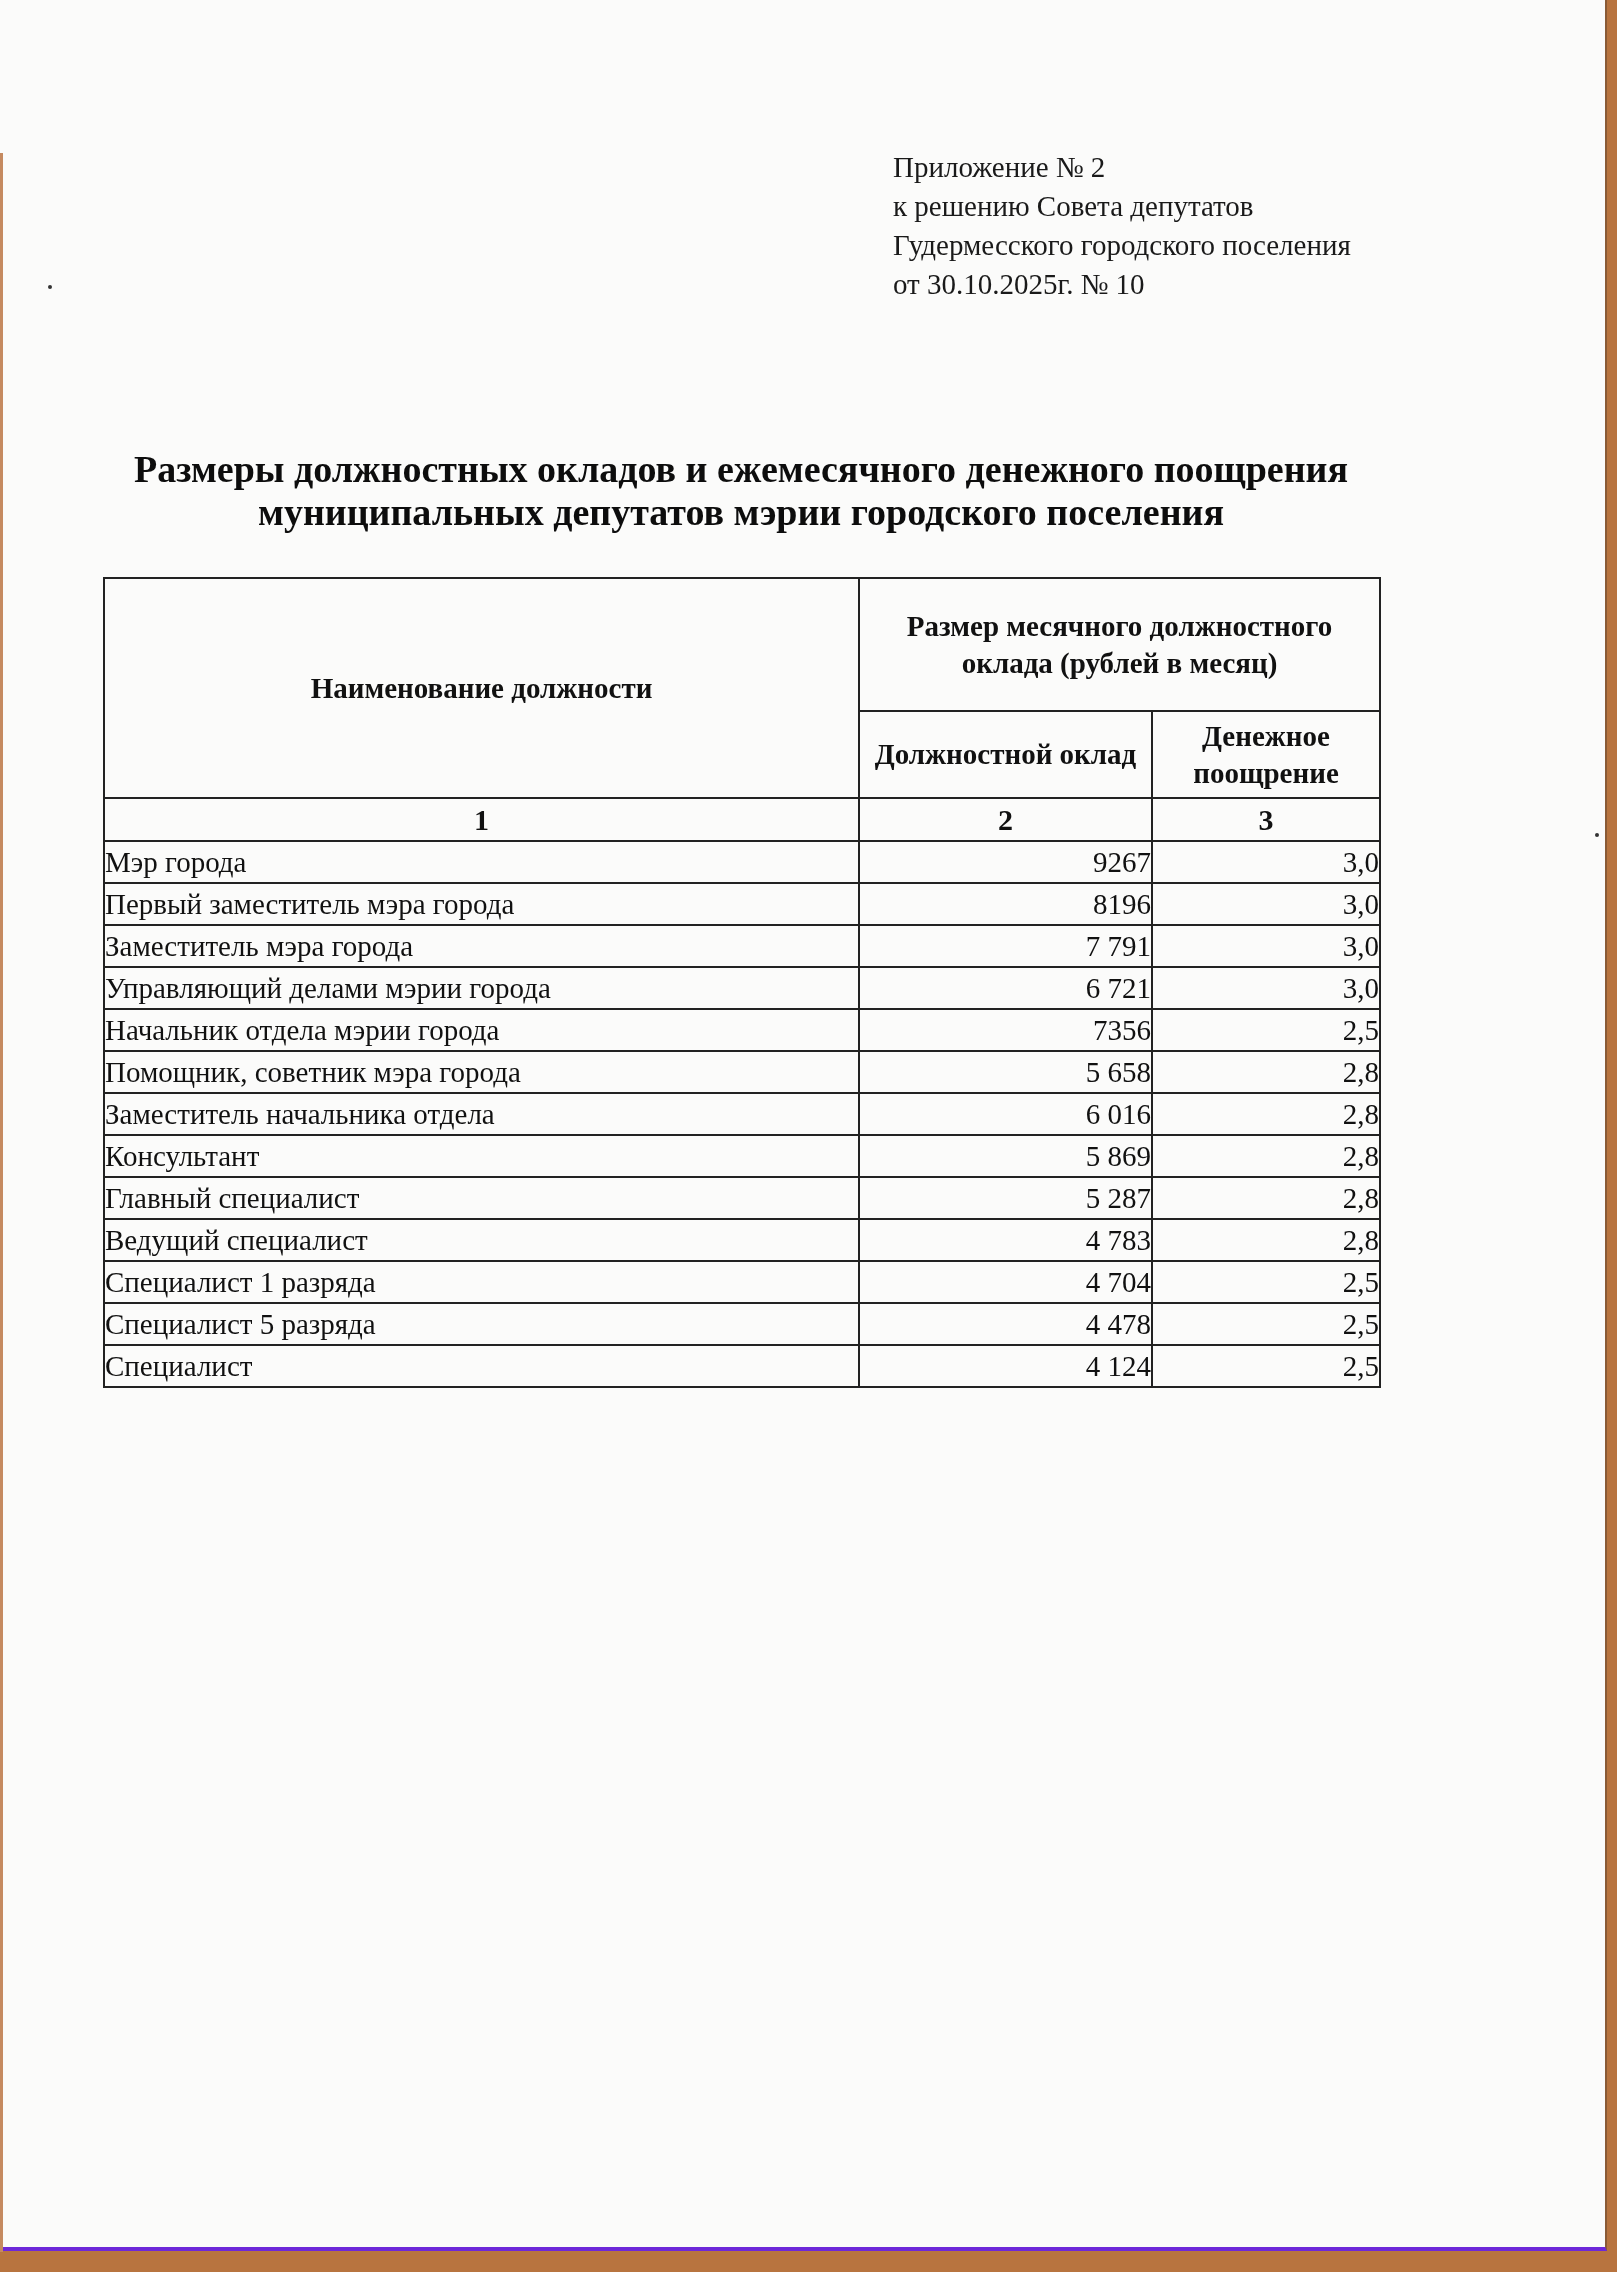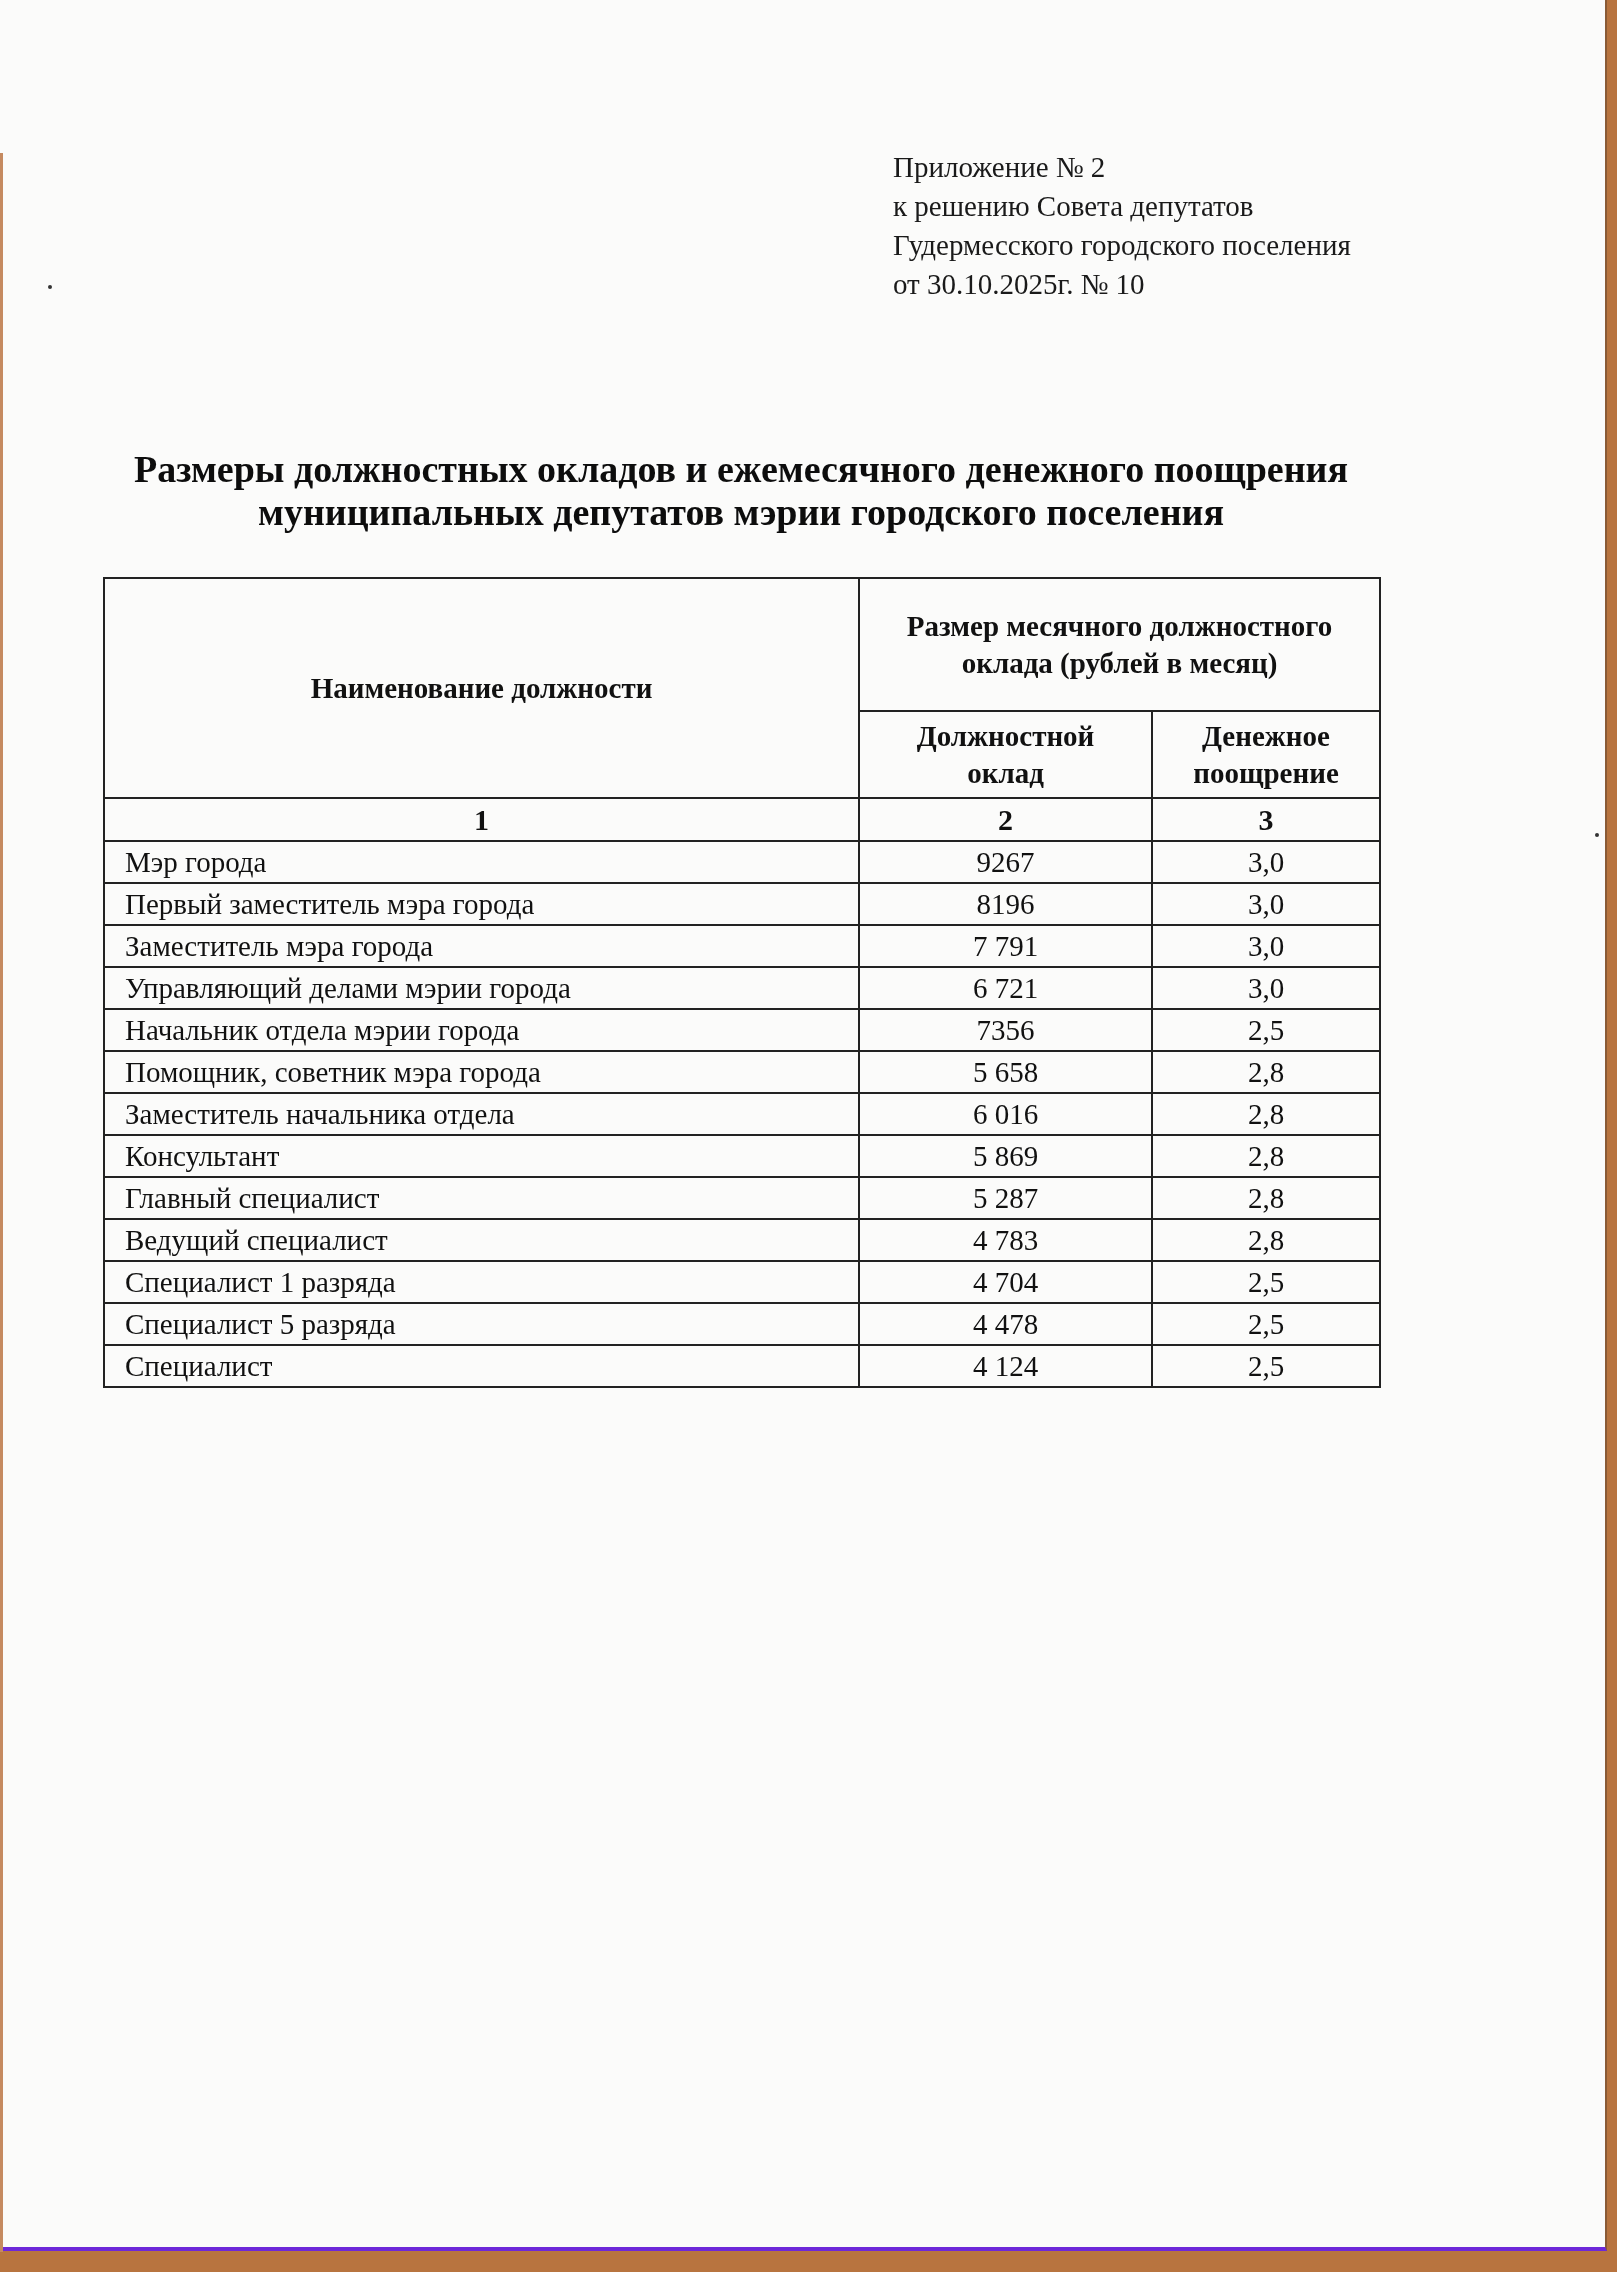--- a/index.html
+++ b/index.html
@@ -41,34 +41,34 @@
 
   table.grid {
     position: absolute; left: 103px; top: 577px;
     width: 1276px;
     border-collapse: collapse;
     table-layout: fixed;
     font-size: 29px;
   }
   table.grid td, table.grid th {
     border: 2px solid #222;
-    padding: 0 20px;
+    padding: 0 0;
     vertical-align: middle;
   }
   col.c1 { width: 755px; }
   col.c2 { width: 293px; }
   col.c3 { width: 228px; }
   th { font-weight: bold; text-align: center; line-height: 37px; }
   th.h-name { height: 216px; }
   th.h-group { height: 131px; padding-top: 9.3px; }
   th.h-sub { height: 85px; }
   tr.num-row td { height: 41px; text-align: center; font-weight: bold; font-size: 30px; }
   tr.data-row td { height: 40px; line-height: 37px; }
   td.pos { text-align: left; padding-left: 9.3px; }
-  td.val { text-align: center; border-radius: 15px; }
+  td.val { text-align: right; border-radius: 15px; }
 </style>
 </head>
 <body>
 
 <div class="page">
   <div class="page-edge-left"></div>
   <div class="speck" style="left:48px; top:285px;"></div>
   <div class="speck" style="left:1595px; top:833px;"></div>
 
   <div class="appendix">

